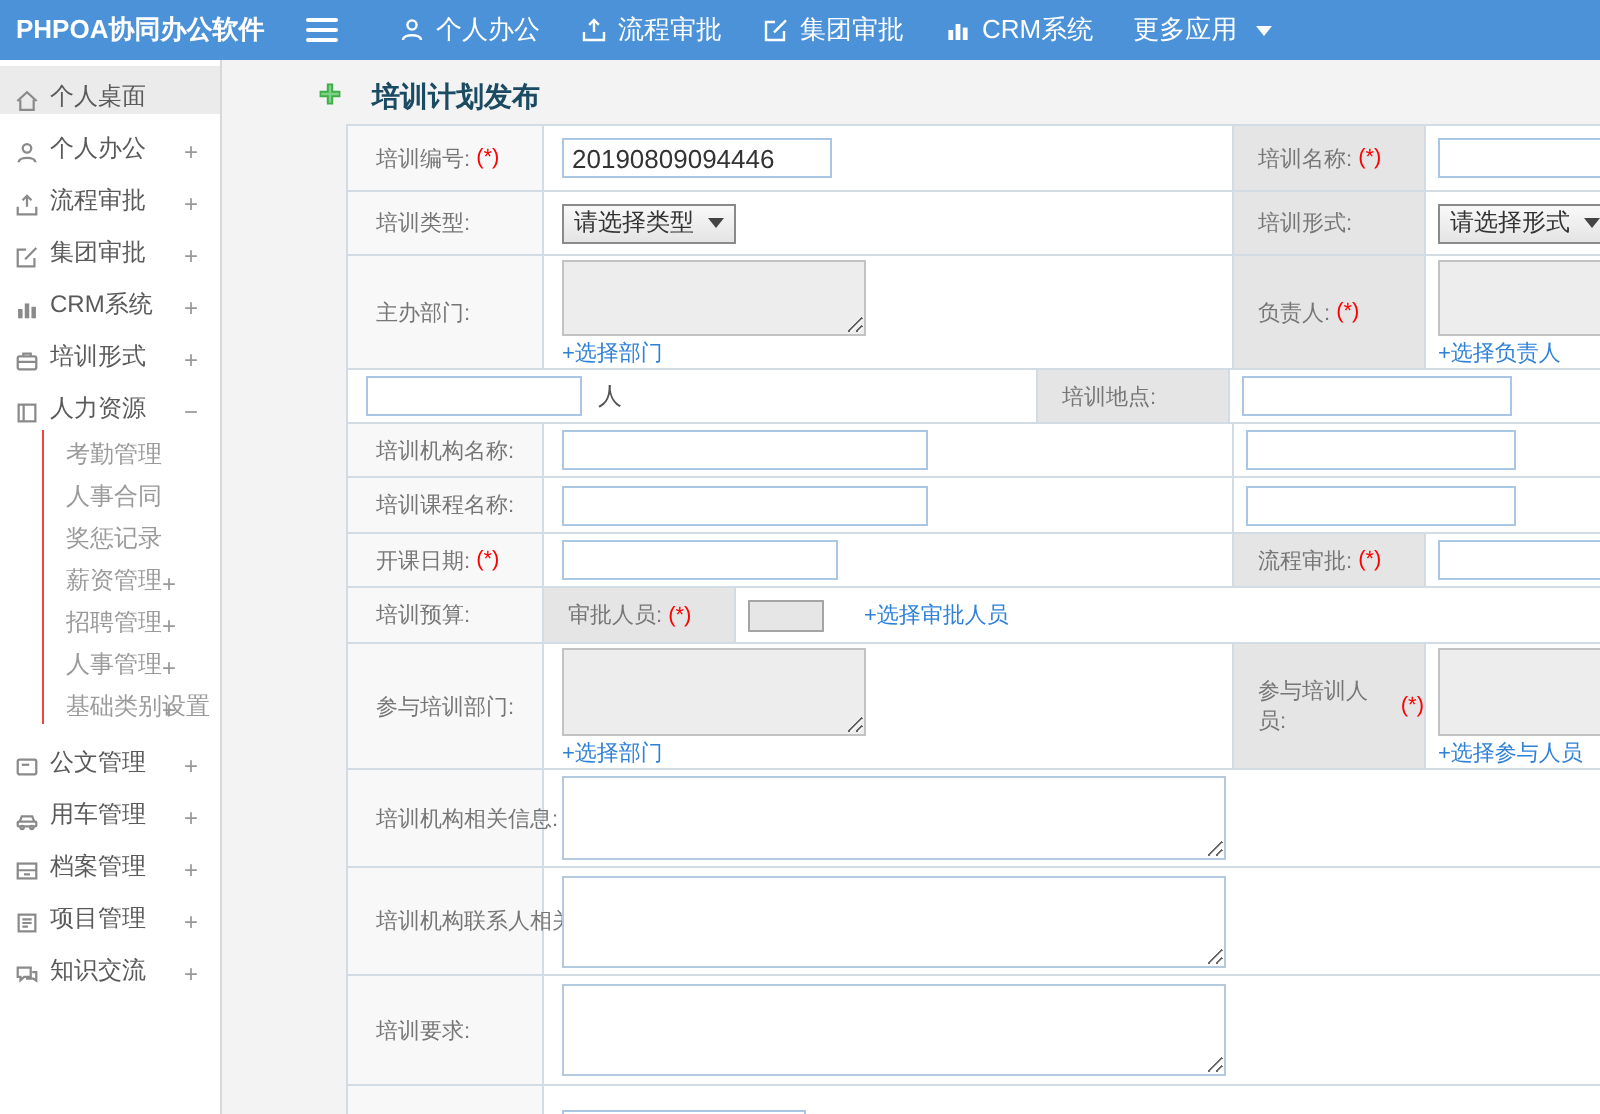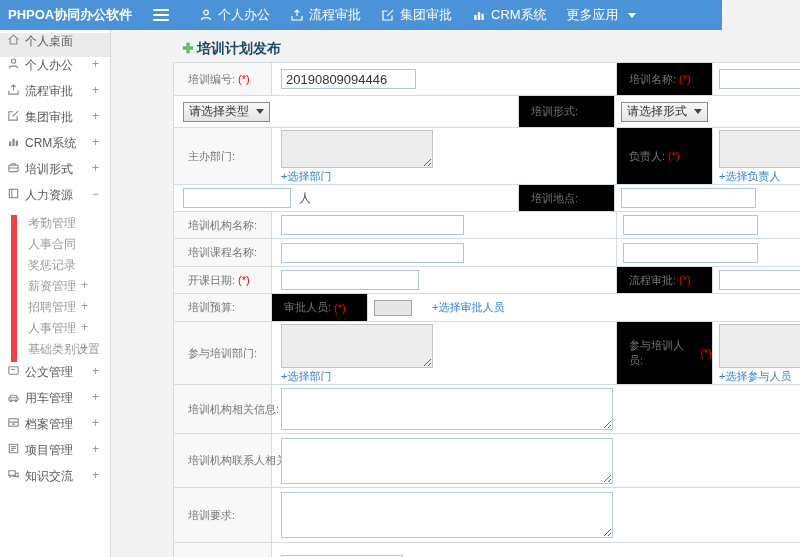--- a/index.html
+++ b/index.html
@@ -1,65 +1,65 @@
 <!DOCTYPE html>
 <html><head>
 <meta charset="utf-8">
 <style>
   * { margin:0; padding:0; box-sizing:border-box; }
   html,body { width:800px; height:557px; overflow:hidden; background:#f3f3f3;
     font-family:"Liberation Sans","DejaVu Sans",sans-serif; }
 
   
-  .topbar { position:absolute; left:0; top:0; width:722px; height:30px;
+  .topbar { position:absolute; left:0; top:0; width:800px; height:30px;
     background:#4b92d8; display:flex; align-items:center; color:#fff; }
   .logo { padding-left:8px; width:145px; font-size:13px; font-weight:bold; letter-spacing:0; }
   .hamburger { width:16px; height:12px; margin-left:8px; margin-right:30px;
     display:flex; flex-direction:column; justify-content:space-between; cursor:pointer; }
   .hamburger span { display:block; height:2px; background:#fff; border-radius:1px; }
   .nav { display:flex; align-items:center; }
   .nav-item { display:flex; align-items:center; gap:5px; margin-right:20px;
     font-size:13px; cursor:pointer; white-space:nowrap; }
   .nav-item svg { display:block; }
   .caret-down { width:0; height:0; border-left:4px solid transparent;
     border-right:4px solid transparent; border-top:5px solid #fff; margin-left:4px; }
 
   
   .sidebar { position:absolute; left:0; top:30px; width:111px; bottom:0;
     background:#fff; border-right:1px solid #d8d8d8; font-size:12px; color:#5a5a5a; }
-  .s-item { height:26px; display:flex; align-items:flex-start; padding-left:7px;
+  .s-item { height:26px; display:flex; align-items:flex-end; padding-left:7px;
     position:relative; cursor:pointer; }
   .s-item.selected { background:#ebebeb; height:24px; margin-top:3px; }
   .s-ico { width:13px; height:13px; margin-right:5px; flex:0 0 13px; }
   .s-ico svg { display:block; }
   .s-lbl { white-space:nowrap; }
   .s-exp { position:absolute; right:11px; color:#999; font-size:12px; }
-  .s-sub { border-left:6px solid #ef4444; margin-left:11px; margin-top:2px;
+  .s-sub { border-left:1px solid #ef4444; margin-left:21px; margin-top:2px;
     margin-bottom:2px; }
   .s-sub .s-item { height:21px; padding-left:11px; color:#9a9a9a; }
   .s-sub .s-exp { right:22px; }
 
   
   .content { position:absolute; left:111px; top:30px; right:0; bottom:0;
     background:#f3f3f3; overflow:hidden; }
-  .page-title { position:absolute; left:71px; top:10px; display:flex;
-    align-items:flex-start; gap:3px; }
+  .page-title { position:absolute; left:48px; top:10px; display:flex;
+    align-items:flex-start; gap:15px; }
   .page-title b { font-size:14px; color:#1b4a63; }
 
   
   .ftable { position:absolute; left:62px; top:32px; width:890px;
     border:1px solid #d3dce5; border-right:none; background:#fff; }
   .row { display:flex; border-bottom:1px solid #d3dce5; }
   .row:last-child { border-bottom:none; }
   .cell { display:flex; align-items:center; }
   .lbl  { width:98px; background:#f8f8f8; border-right:1px solid #d3dce5;
     padding-left:14px; font-size:11px; color:#767676; }
   .lbl .t { white-space:nowrap; }
   .val  { width:345px; border-right:1px solid #d3dce5; padding-left:9px; }
-  .lbl2 { width:96px; background:#000000; border-right:1px solid #d3dce5;
+  .lbl2 { width:96px; background:#e5e5e5; border-right:1px solid #d3dce5;
     padding-left:12px; font-size:11px; color:#767676; }
   .val2 { flex:1; padding-left:6px; }
   .vspan { flex:1; padding-left:9px; }
   .req { color:#f00; font-style:normal; font-size:11px; margin-left:3px; }
   .h33{height:33px} .h32{height:32px} .h57{height:57px} .h27{height:27px}
   .h28{height:28px} .h63{height:63px} .h49{height:49px} .h54{height:54px}
   .h55{height:55px} .h44{height:44px}
 
   .inp { height:20px; border:1px solid #a9c7e2; background:#fff; font-size:13px;
     color:#333; padding:0 4px; font-family:inherit; }
@@ -314,20 +314,23 @@
       <div class="cell lbl2">
           <span class="t">培训名称:</span>
           <em class="req">(*)</em>
         </div>
       <div class="cell val2 cut-right">
           <input class="inp w135" style="">
         </div>
     </div>
 
     <div class="row h32">
+      <div class="cell lbl">
+          <span class="t">培训类型:</span>
+        </div>
       <div class="cell val">
         <div class="sel">
             <span>请选择类型</span>
             <span class="sc"></span>
           </div>
       </div>
       <div class="cell lbl2">
           <span class="t">培训形式:</span>
         </div>
       <div class="cell val2 cut-right">

